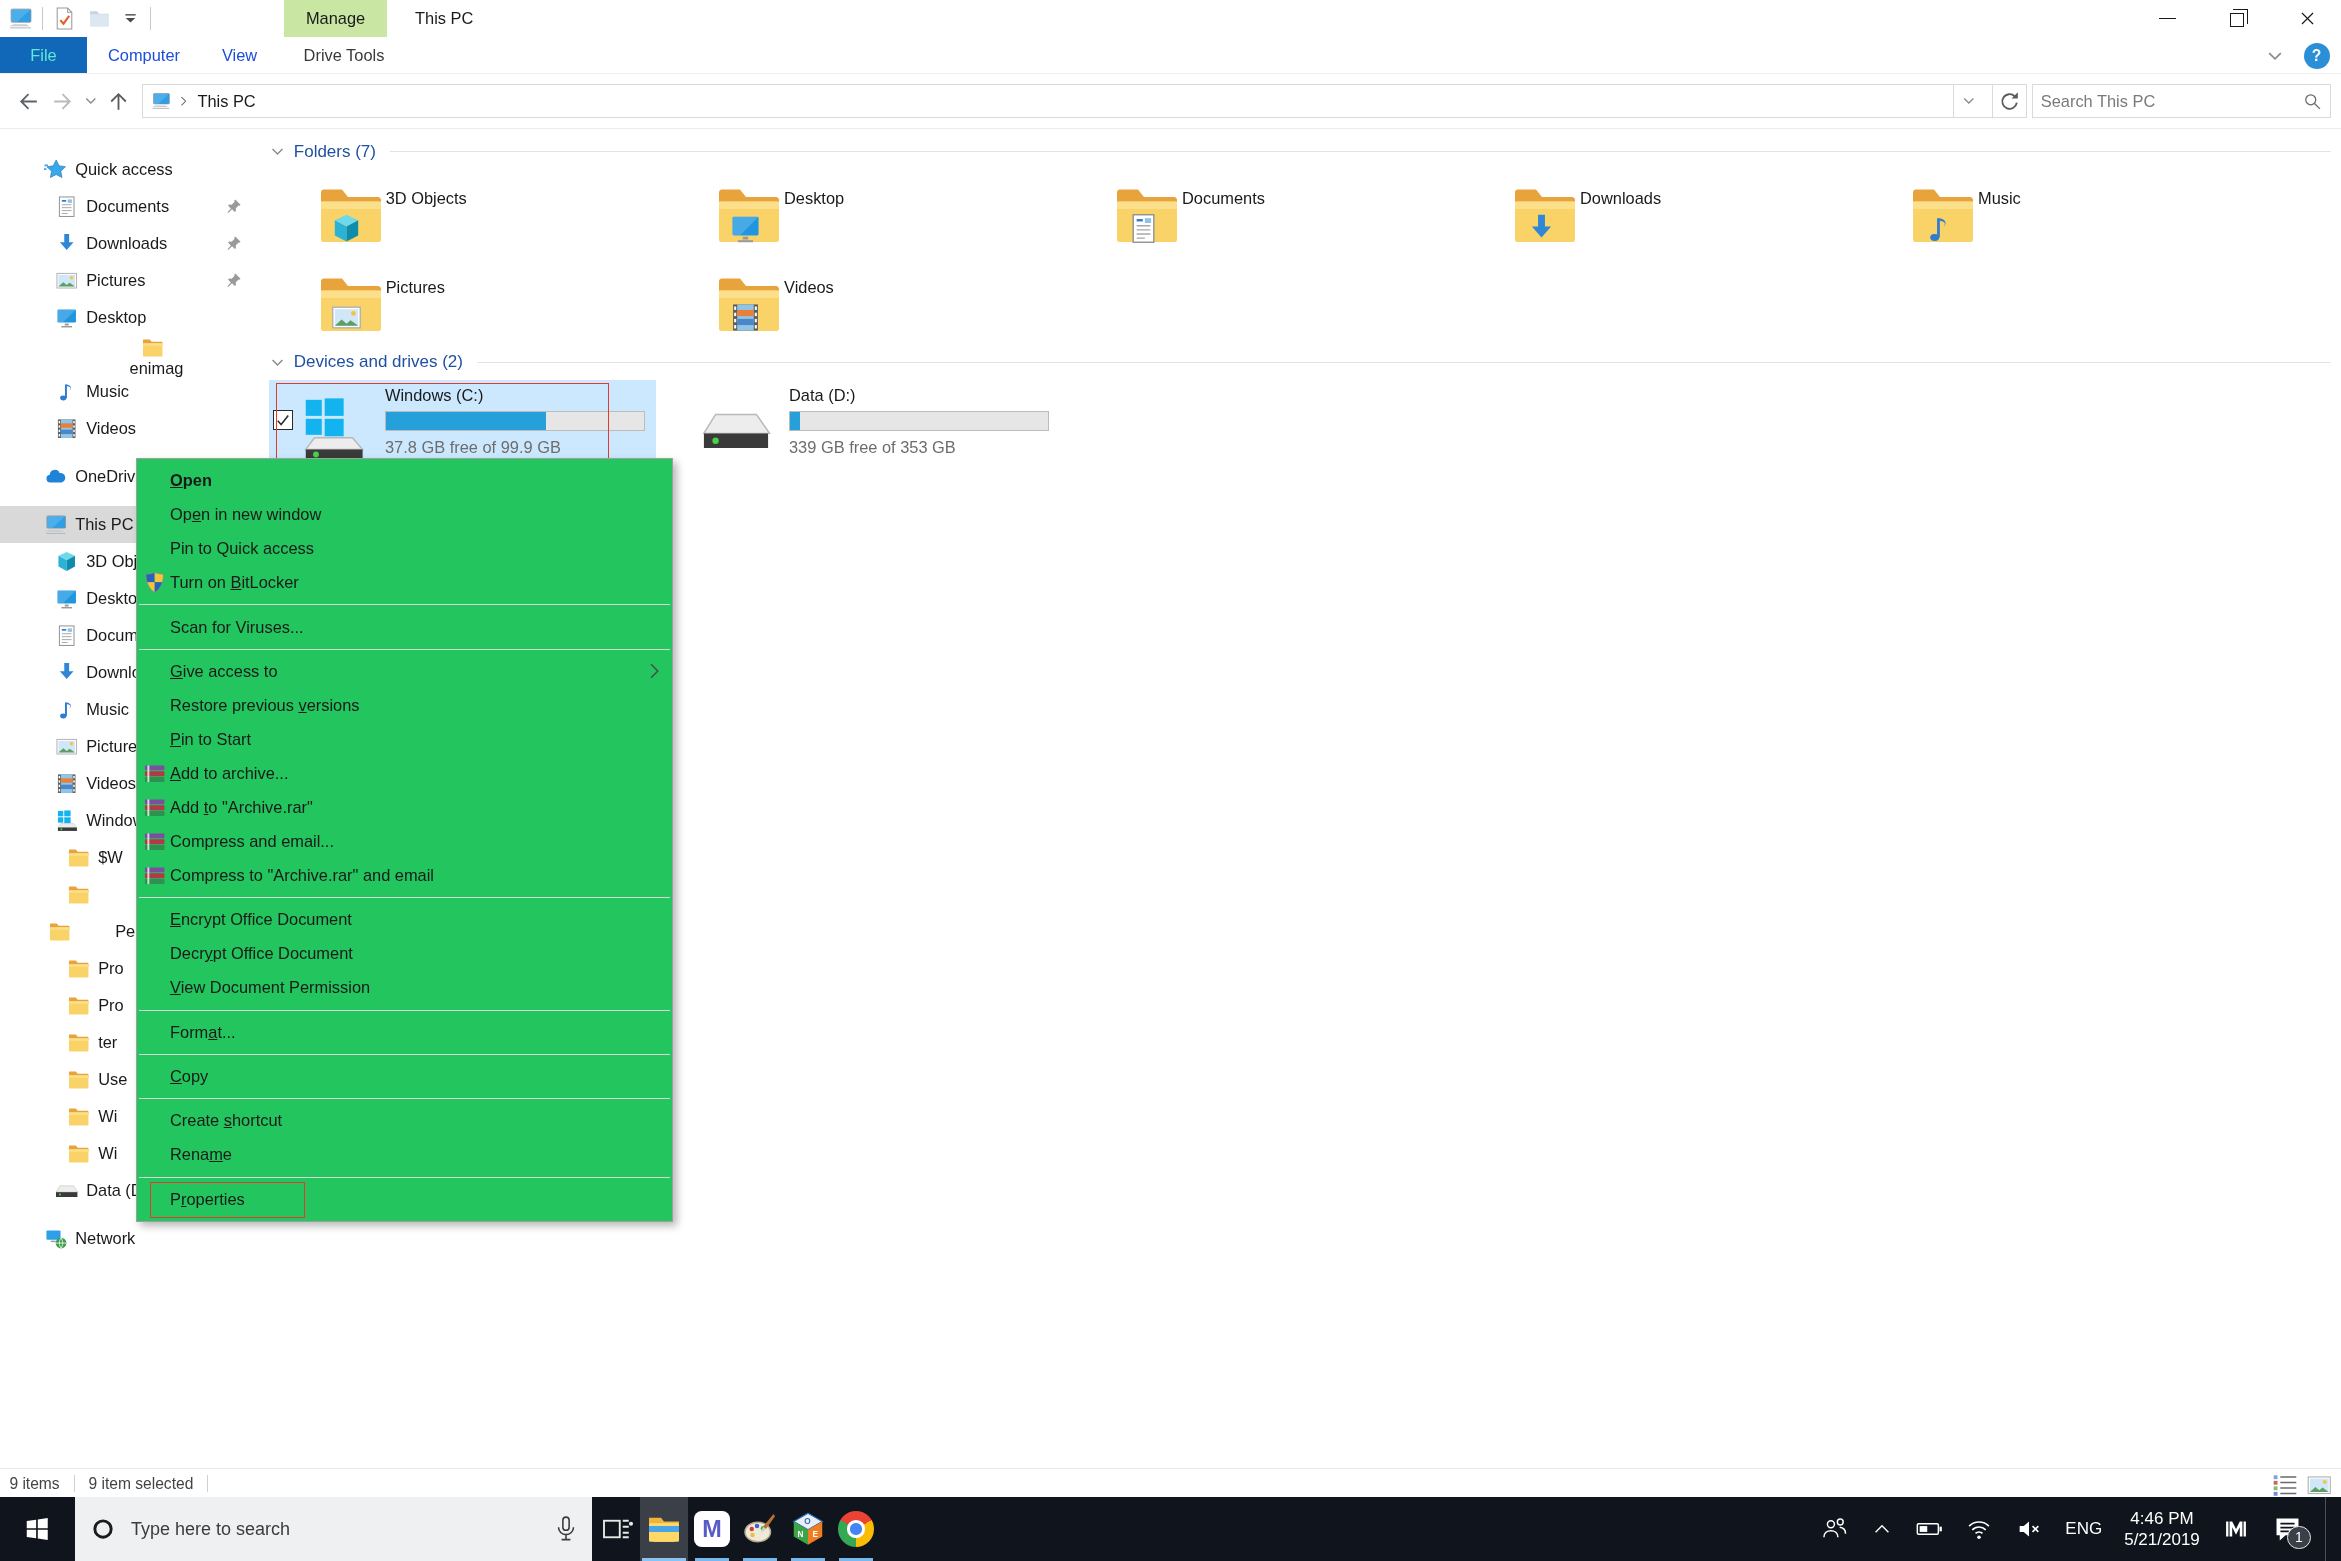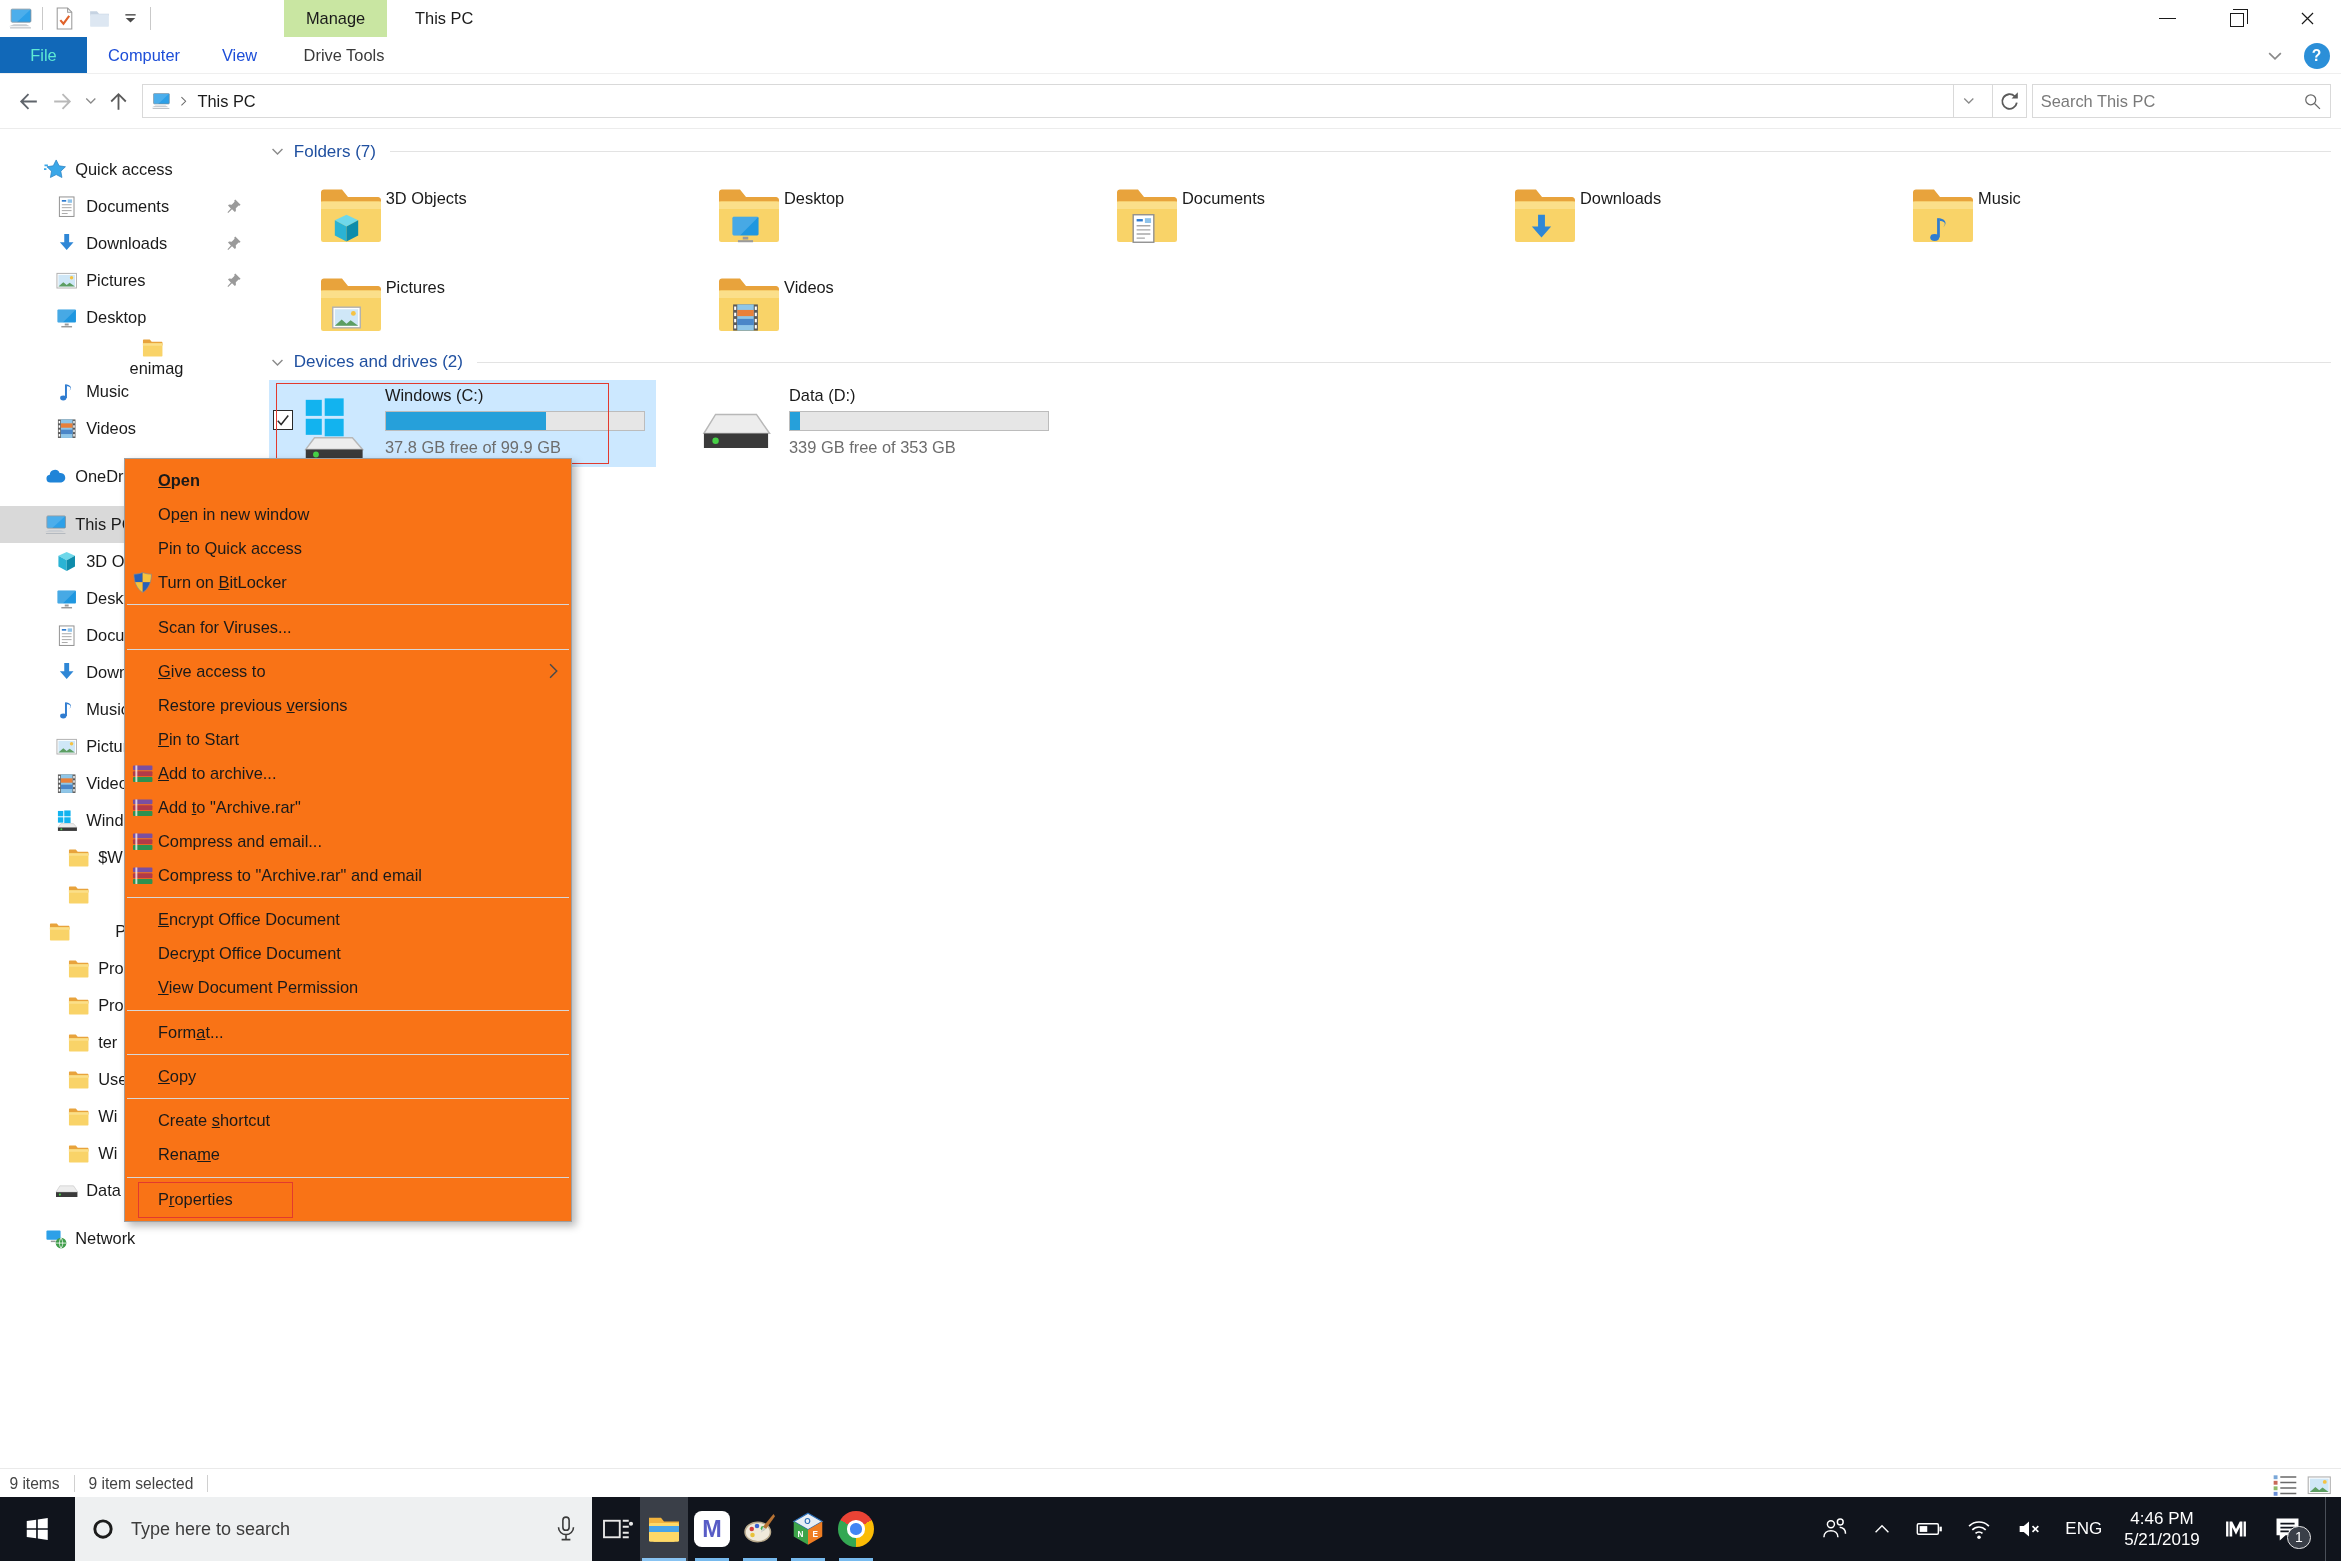--- a/index.html
+++ b/index.html
@@ -72,21 +72,21 @@
   .d-check svg{width:100%;height:100%}
   .d-ico{position:absolute;left:28px;top:14px;width:70px;height:67px}
   .d-name{position:absolute;left:116px;top:6.2px;white-space:nowrap}
   .d-bar{position:absolute;left:116px;top:31px;width:260px;height:20px;background:#e6e6e6;border:0.8px solid #bcbcbc}
   .d-fill{height:100%;background:#26a0da}
   .d-free{position:absolute;left:116px;top:58px;color:#6d6d6d;white-space:nowrap}
 
   .red-box-drive{position:absolute;left:276px;top:383px;width:333px;height:81px;border:1.6px solid #e23a2e;z-index:40;pointer-events:none}
 
   
-  .context-menu{position:absolute;left:124px;top:458px;width:448px;background:#f97316;border:0.8px solid #9f9f9f;box-shadow:3.9px 3.9px 7.8px rgba(0,0,0,.28);z-index:50;padding:4.7px 0}
+  .context-menu{position:absolute;left:136px;top:458px;width:537px;background:#22c55e;border:0.8px solid #9f9f9f;box-shadow:3.9px 3.9px 7.8px rgba(0,0,0,.28);z-index:50;padding:4.7px 0}
   .mi{height:34px;display:flex;align-items:center;padding:0 31px 0 33px;position:relative;white-space:nowrap}
   .mi.bold{font-weight:bold}
   .mi .ico{position:absolute;left:6.2px;top:5.5px;width:23.4px;height:23.4px}
   .mi .sub{position:absolute;right:7.8px;top:7px;width:20px;height:20px}
   .mi.annotated::after{content:"";position:absolute;left:12.5px;top:0;width:153px;height:34px;border:1.6px solid #e23a2e}
   .msep{border-top:0.8px solid #d7d7d7;margin:4.7px 2.3px}
   u{text-decoration:underline}
 
   
   .statusbar{position:absolute;left:0;top:1468px;width:2342px;height:30px;border-top:0.8px solid #eaeaea;display:flex;align-items:center;font-size:15.6px;color:#444;background:#fff;padding:0 9.4px}

